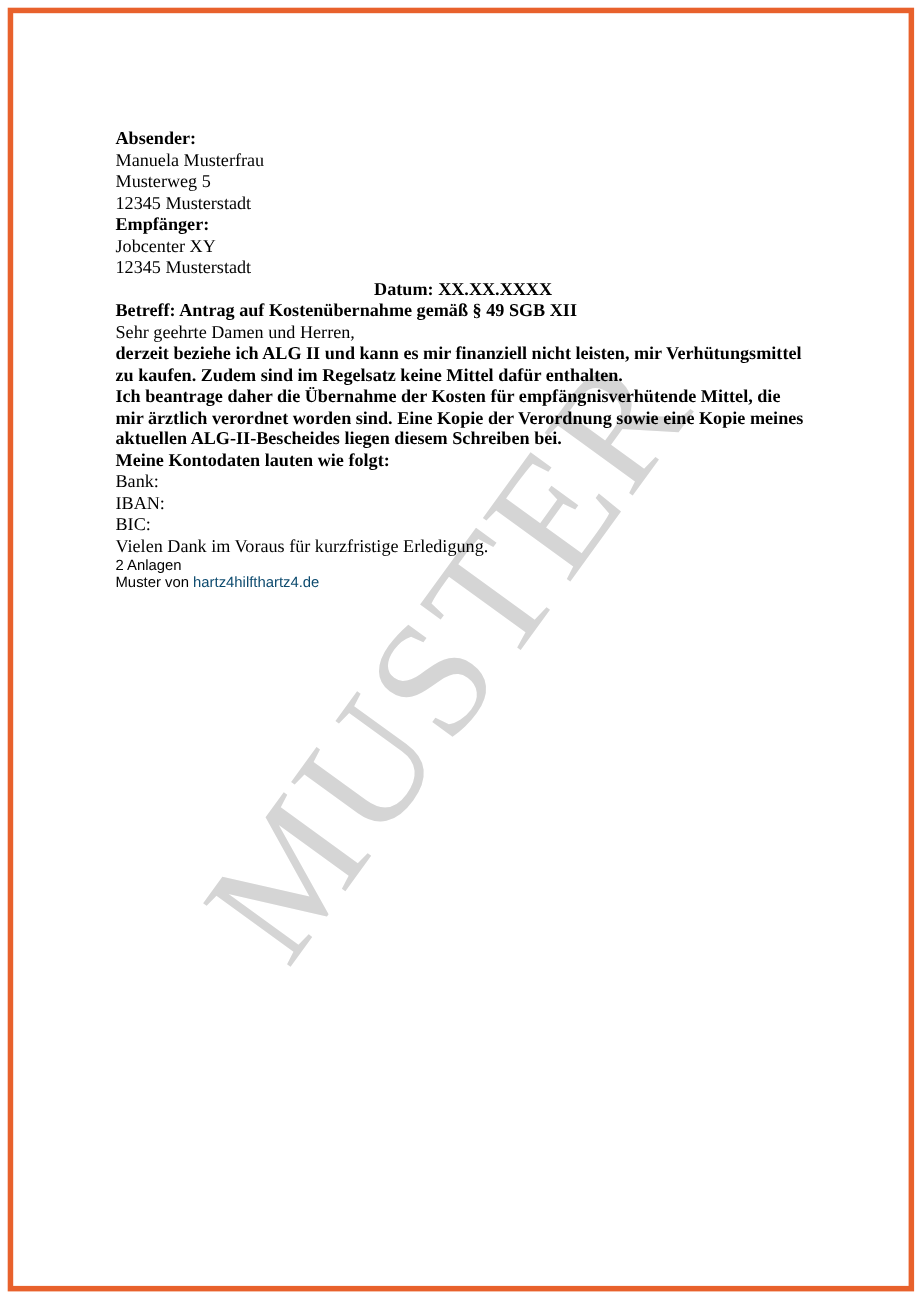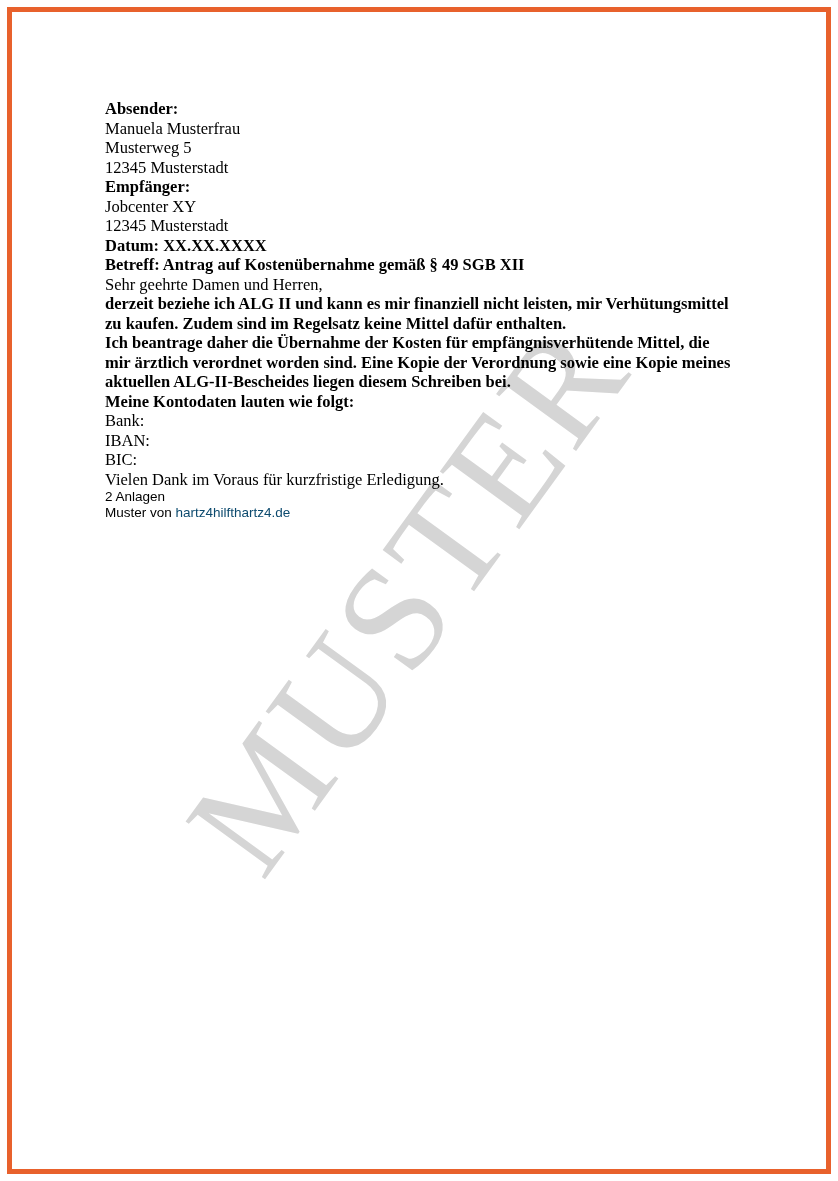--- a/index.html
+++ b/index.html
@@ -35,33 +35,33 @@
     font-weight: 400;
     letter-spacing: 4px;
     color: #d5d5d5;
     white-space: nowrap;
     z-index: 0;
     user-select: none;
   }
   .content {
     position: absolute;
     left: 105px;
-    top: 99px;
+    top: 116px;
     width: 632px;
     font-family: "Liberation Serif", serif;
     font-size: 16.5px;
     line-height: 19.5px;
     color: #000000;
     z-index: 1;
   }
   .content div { margin: 0; }
   .bold { font-weight: bold; }
   .sender-label    { margin-bottom: 37px; }
   .recipient-label { margin-top: 20px; margin-bottom: 37px; }
-  .date-line       { margin-top: 57px; text-align: left; }
+  .date-line       { margin-top: 57px; text-align: center; }
   .subject-line    { margin-top: 58px; }
   .salutation      { margin-top: 58px; }
   .para            { margin-top: 19px; font-weight: bold; }
   .bank-intro      { margin-top: 19px; font-weight: bold; }
   .bank-block      { margin-top: 19px; }
   .thanks          { margin-top: 19px; }
   .closing         { margin-top: 56px; }
   .signature-label { margin-top: 60px; }
   .footer-attachments {
     margin-top: 17px;

